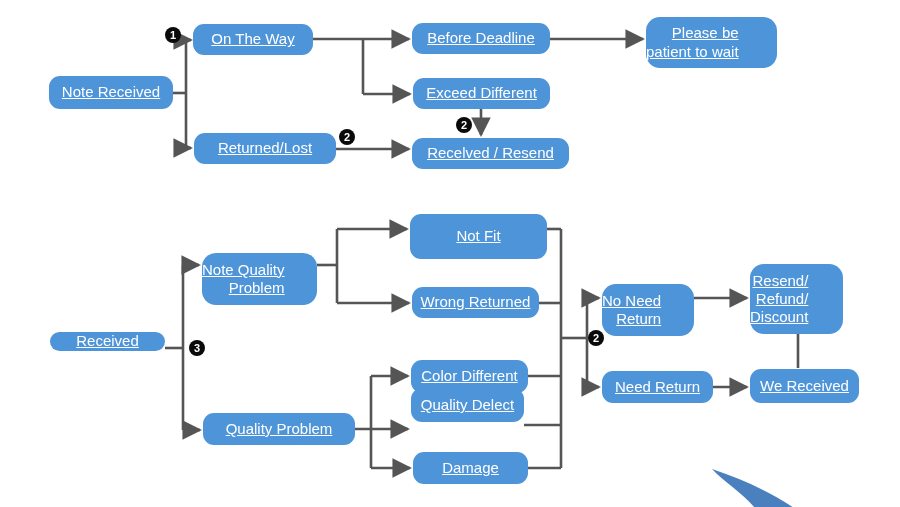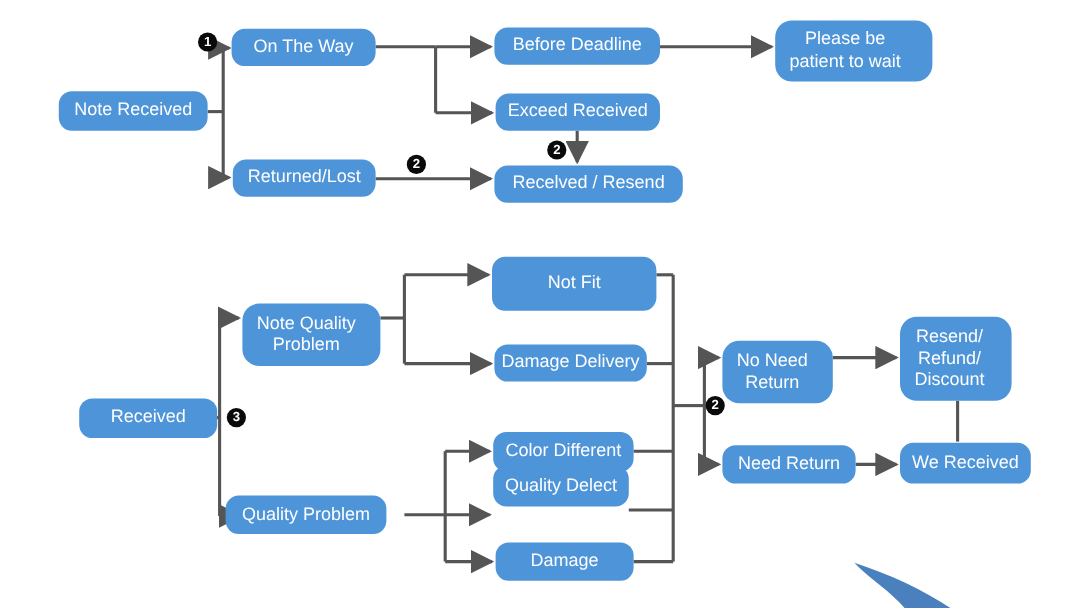--- a/index.html
+++ b/index.html
@@ -37,25 +37,25 @@
     color: var(--node-text, #ffffff);
     border-radius: 11px;
     font-size: 15px;
     line-height: 1.22;
     display: flex;
     align-items: center;
     justify-content: center;
     text-align: center;
     white-space: pre-line;
     box-sizing: border-box;
+    text-decoration: underline;
   }
   .node.al {
     justify-content: flex-start;
-    text-align: center;
-    padding-left: 12px;
+    text-align: right;
     border-radius: 14px;
   }
   .badge {
     position: absolute;
     z-index: 3;
     width: 16px;
     height: 16px;
     border-radius: 50%;
     background: var(--badge-bg, #0a0a0a);
     color: var(--badge-text, #ffffff);
@@ -126,30 +126,30 @@
     <g class="swoosh">
       <path d="M712 469 C 742 479, 771 492, 797 510 L 758 512 C 746 495, 725 483, 712 469 Z"></path>
     </g>
   </svg>
 
   <div class="node" style="left:49px;top:76px;width:124px;height:33px">Note Received</div>
   <div class="node" style="left:193px;top:24px;width:120px;height:31px">On The Way</div>
   <div class="node" style="left:412px;top:23px;width:138px;height:31px">Before Deadline</div>
   <div class="node al" style="left:646px;top:17px;width:131px;height:51px">Please be
 patient to wait</div>
-  <div class="node" style="left:413px;top:78px;width:137px;height:31px">Exceed Received</div>
-  <div class="node" style="left:194px;top:133px;width:119px;height:31px">Returned/Lost</div>
+  <div class="node" style="left:413px;top:78px;width:137px;height:31px">Exceed Different</div>
+  <div class="node" style="left:194px;top:133px;width:142px;height:31px">Returned/Lost</div>
   <div class="node" style="left:412px;top:138px;width:157px;height:31px">Recelved / Resend</div>
 
-  <div class="node" style="left:66px;top:332px;width:115px;height:33px">Received</div>
+  <div class="node" style="left:50px;top:332px;width:115px;height:19px">Received</div>
   <div class="node al" style="left:202px;top:253px;width:115px;height:52px">Note Quality
 Problem</div>
   <div class="node" style="left:410px;top:214px;width:137px;height:45px">Not Fit</div>
-  <div class="node" style="left:412px;top:287px;width:127px;height:31px">Damage Delivery</div>
-  <div class="node" style="left:188px;top:413px;width:134px;height:32px">Quality Problem</div>
+  <div class="node" style="left:412px;top:287px;width:127px;height:31px">Wrong Returned</div>
+  <div class="node" style="left:203px;top:413px;width:152px;height:32px">Quality Problem</div>
   <div class="node" style="left:411px;top:360px;width:117px;height:33px">Color Different</div>
   <div class="node" style="left:411px;top:388px;width:113px;height:34px">Quality Delect</div>
   <div class="node" style="left:413px;top:452px;width:115px;height:32px">Damage</div>
   <div class="node al" style="left:602px;top:284px;width:92px;height:52px">No Need
 Return</div>
   <div class="node al" style="left:750px;top:264px;width:93px;height:70px">Resend/
 Refund/
 Discount</div>
   <div class="node" style="left:602px;top:371px;width:111px;height:32px">Need Return</div>
   <div class="node" style="left:750px;top:369px;width:109px;height:34px">We Received</div>

